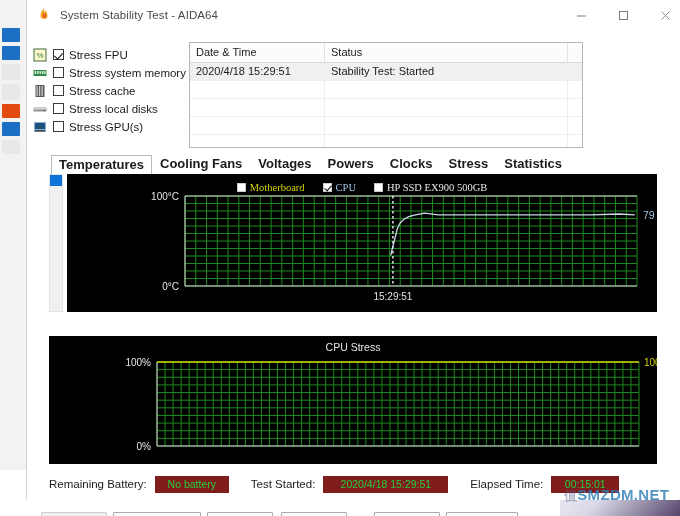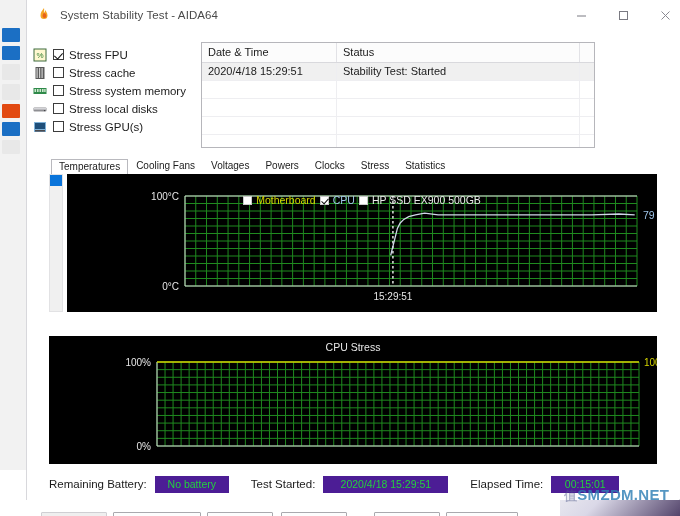--- a/index.html
+++ b/index.html
@@ -38,54 +38,54 @@
   #checks{position:absolute;left:6px;top:4px;width:150px;}
   .chk-row{display:flex;align-items:center;height:17px;margin-bottom:1px;}
   .chk-gfx{width:14px;height:14px;margin-right:6px;flex:0 0 14px;position:relative;}
   .cbox{width:11px;height:11px;border:1px solid #3c3c3c;background:#fff;
      margin-right:5px;flex:0 0 11px;position:relative;box-sizing:border-box;}
   .cbox.on::after{content:"";position:absolute;left:2px;top:1px;width:4px;height:7px;
      border:solid #111;border-width:0 1.4px 1.4px 0;transform:rotate(42deg);}
   .chk-label{font-size:11.5px;color:#1b1b1b;white-space:nowrap;}
   
   #logtable{position:absolute;left:162px;top:0;width:394px;height:106px;
-     border:1px solid #b6b6bb;background:#fff;box-sizing:border-box;overflow:hidden;margin-left:12px;}
+     border:1px solid #b6b6bb;background:#fff;box-sizing:border-box;overflow:hidden;}
   #log-head{display:flex;height:19px;background:#fcfcfc;border-bottom:1px solid #d9d9dd;}
   .lh{font-size:11px;color:#1b1b1b;padding:3px 0 0 6px;box-sizing:border-box;height:19px;}
   .lh.c0{width:135px;border-right:1px solid #e2e2e6;}
   .lh.c1{flex:1;border-right:1px solid #e2e2e6;}
   .lh.c2{width:14px;}
   .lrow{display:flex;height:17px;border-bottom:1px solid #eeeef1;}
   .lrow.sel{background:#f0f0f0;}
   .lc{font-size:11px;color:#1b1b1b;padding:2px 0 0 6px;box-sizing:border-box;height:17px;overflow:hidden;}
   .lc.c0{width:135px;border-right:1px solid #eeeef1;}
   .lc.c1{flex:1;border-right:1px solid #eeeef1;}
   .lc.c2{width:14px;}
   
   #tabs{position:absolute;left:24px;top:126px;width:600px;height:18px;display:flex;align-items:flex-end;}
-  .tab{font-size:10px;color:#1b1b1b;padding:1px 7px 2px 7px;box-sizing:border-box;
-      border:1px solid transparent;background:transparent;white-space:nowrap;}
+  .tab{font-size:13px;color:#1b1b1b;padding:1px 7px 2px 7px;box-sizing:border-box;
+      border:1px solid transparent;background:transparent;white-space:nowrap;font-weight:bold;}
   .tab.active{border:1px solid #b9b9be;border-bottom:1px solid #fff;background:#fff;position:relative;top:1px;}
   
   #graph-area{position:absolute;left:22px;top:144px;width:608px;height:152px;}
   #gscroll{position:absolute;left:0;top:0;width:14px;height:138px;background:#f0f0f0;border:1px solid #e2e2e4;box-sizing:border-box;}
   #gthumb{position:absolute;left:0;top:0;width:12px;height:11px;background:#0a74da;}
   #temp-graph{position:absolute;left:18px;top:0;width:590px;height:138px;background:#000;}
-  .glegend{position:absolute;top:20px;left:0;width:100%;display:flex;justify-content:center;align-items:center;gap:4px;}
+  .glegend{position:absolute;top:8px;left:0;width:100%;display:flex;justify-content:center;align-items:center;gap:18px;font-family:Liberation Serif, serif;}
   .lg{display:flex;align-items:center;font-size:10.5px;white-space:nowrap;}
   .lgbox{width:9px;height:9px;background:#fff;border:1px solid #c9c9c9;margin-right:4px;box-sizing:border-box;position:relative;}
   .lgbox.on::after{content:"";position:absolute;left:2px;top:0px;width:3px;height:6px;
      border:solid #111;border-width:0 1.3px 1.3px 0;transform:rotate(42deg);}
   
   #usage-graph{position:absolute;left:22px;top:306px;width:608px;height:128px;background:#000;}
   #usage-title{position:absolute;top:5px;left:0;width:100%;text-align:center;font-size:10.5px;color:#e8e8e8;}
   
   #status{position:absolute;left:22px;top:444px;width:610px;height:20px;display:flex;align-items:center;}
   .st-label{font-size:11.5px;color:#1b1b1b;margin-right:8px;white-space:nowrap;}
-  .st-box{background:#4c1d95;height:17px;display:flex;align-items:center;justify-content:center;
+  .st-box{background:#7f1d1d;height:17px;display:flex;align-items:center;justify-content:center;
      font-size:10.5px;margin-right:22px;box-sizing:border-box;}
   
   #btnrow{position:absolute;left:14px;top:482px;width:640px;height:22px;}
   .btn{position:absolute;top:0;height:22px;background:#fdfdfd;border:1px solid #a9a9ae;
      font-size:11.5px;color:#1b1b1b;display:flex;align-items:center;justify-content:center;
      box-sizing:border-box;border-radius:1px;}
   .btn.disabled{color:#a6a6a6;background:#efefef;border-color:#cfcfd3;}
   
   #watermark{position:absolute;left:564px;top:486px;width:116px;height:26px;
      font-size:15px;font-weight:bold;letter-spacing:.3px;color:#2f7fb5;opacity:.82;
@@ -147,42 +147,42 @@
 
         <div id="checks">
 
             <div class="chk-row">
               <span class="chk-gfx"><svg width="14" height="14" viewBox="0 0 14 14">
                   <rect x="1" y="1" width="12" height="12" fill="#fff8d0" stroke="#3d6b3d"></rect>
                   <text x="7" y="10" font-size="8" text-anchor="middle" fill="#2e7d32" font-family="Liberation Sans">%</text>
                 </svg></span>
               <span class="cbox on"></span>
               <span class="chk-label">Stress FPU</span>
-            </div>
-            <div class="chk-row">
-              <span class="chk-gfx"><svg width="14" height="14" viewBox="0 0 14 14">
-                  <rect x="2.5" y="1" width="9" height="12" fill="#5a5a5a"></rect>
-                  <rect x="3.5" y="2" width="1.2" height="10" fill="#d0d0d0"></rect>
-                  <rect x="6" y="2" width="1.2" height="10" fill="#d0d0d0"></rect>
-                  <rect x="8.5" y="2" width="1.2" height="10" fill="#d0d0d0"></rect>
-                </svg></span>
-              <span class="cbox"></span>
-              <span class="chk-label">Stress cache</span>
             </div>
             <div class="chk-row">
               <span class="chk-gfx"><svg width="14" height="14" viewBox="0 0 14 14">
                   <rect x="0.5" y="4" width="13" height="6" fill="#2f8a4a"></rect>
                   <rect x="1.5" y="5" width="1.6" height="3" fill="#cfe8cf"></rect>
                   <rect x="4" y="5" width="1.6" height="3" fill="#cfe8cf"></rect>
                   <rect x="6.5" y="5" width="1.6" height="3" fill="#cfe8cf"></rect>
                   <rect x="9" y="5" width="1.6" height="3" fill="#cfe8cf"></rect>
                   <rect x="11.2" y="5" width="1.4" height="3" fill="#cfe8cf"></rect>
                 </svg></span>
               <span class="cbox"></span>
               <span class="chk-label">Stress system memory</span>
+            </div>
+            <div class="chk-row">
+              <span class="chk-gfx"><svg width="14" height="14" viewBox="0 0 14 14">
+                  <rect x="2.5" y="1" width="9" height="12" fill="#5a5a5a"></rect>
+                  <rect x="3.5" y="2" width="1.2" height="10" fill="#d0d0d0"></rect>
+                  <rect x="6" y="2" width="1.2" height="10" fill="#d0d0d0"></rect>
+                  <rect x="8.5" y="2" width="1.2" height="10" fill="#d0d0d0"></rect>
+                </svg></span>
+              <span class="cbox"></span>
+              <span class="chk-label">Stress cache</span>
             </div>
             <div class="chk-row">
               <span class="chk-gfx"><svg width="14" height="14" viewBox="0 0 14 14">
                   <rect x="0.5" y="5.5" width="13" height="4" rx="1" fill="#8f8f93"></rect>
                   <rect x="1" y="6" width="12" height="1.6" fill="#d4d4d8"></rect>
                   <circle cx="11.6" cy="8.6" r="0.7" fill="#3a3a3e"></circle>
                 </svg></span>
               <span class="cbox"></span>
               <span class="chk-label">Stress local disks</span>
             </div>

